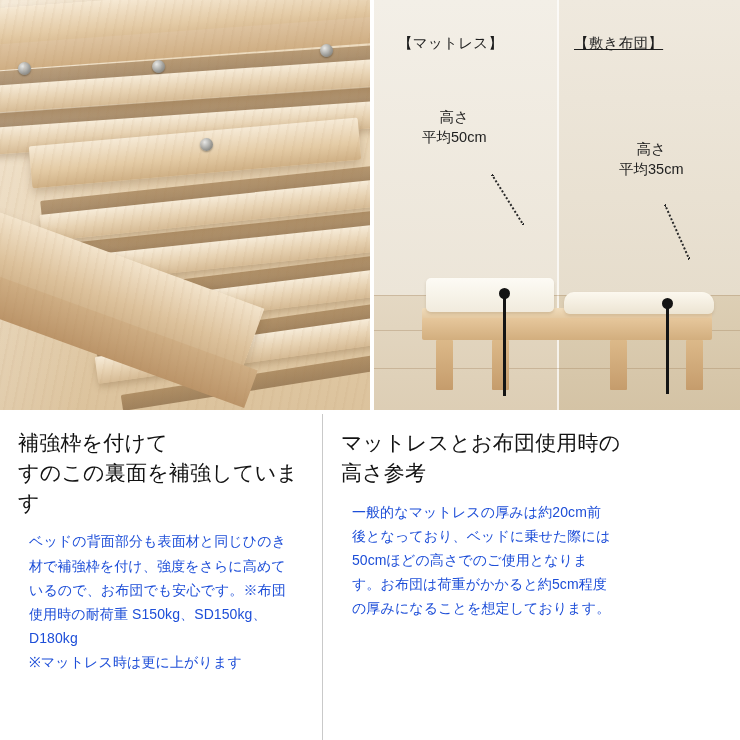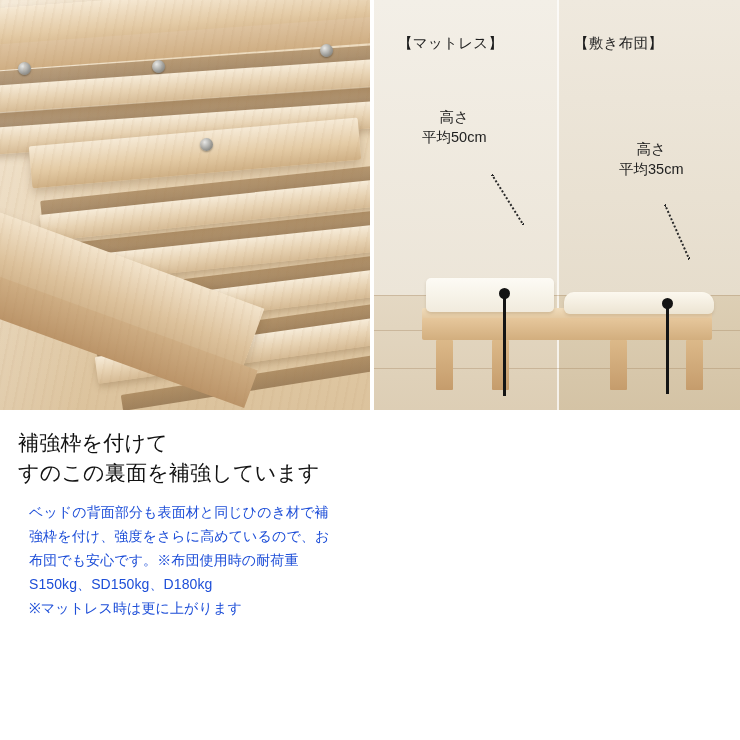--- a/index.html
+++ b/index.html
@@ -156,21 +156,21 @@
   .floorline3 { top: 368px; }
 
   .label-box {
     position: absolute;
     font-size: 14.5px;
     color: #1d1d1d;
     letter-spacing: .3px;
     white-space: nowrap;
   }
   .lbl-mattress { left: 24px; top: 34px; }
-  .lbl-futon    { left: 200px; top: 34px; }
+  .lbl-futon    { left: 200px; top: 34px; text-decoration: underline; }
 
   .callout {
     position: absolute;
     font-size: 14.5px;
     line-height: 1.35;
     color: #1d1d1d;
     text-align: center;
     white-space: nowrap;
   }
   .callout-1 { left: 48px; top: 108px; }
@@ -348,15 +348,19 @@
       <div class="callout callout-1">高さ<br>平均50cm</div>
       <div class="callout callout-2">高さ<br>平均35cm</div>
     </div>
   </div>
 
   <div class="text-row">
     <div class="col col-left">
       <h2 class="headline">補強枠を付けて<br>すのこの裏面を補強しています</h2>
       <p class="body">ベッドの背面部分も表面材と同じひのき材で補強枠を付け、強度をさらに高めているので、お布団でも安心です。※布団使用時の耐荷重 S150kg、SD150kg、D180kg<br>※マットレス時は更に上がります</p>
     </div>
+    <div class="col col-right">
+      <h2 class="headline">マットレスとお布団使用時の<br>高さ参考</h2>
+      <p class="body">一般的なマットレスの厚みは約20cm前後となっており、ベッドに乗せた際には50cmほどの高さでのご使用となります。お布団は荷重がかかると約5cm程度の厚みになることを想定しております。</p>
+    </div>
   </div>
 
 </div>
 
 </body></html>

